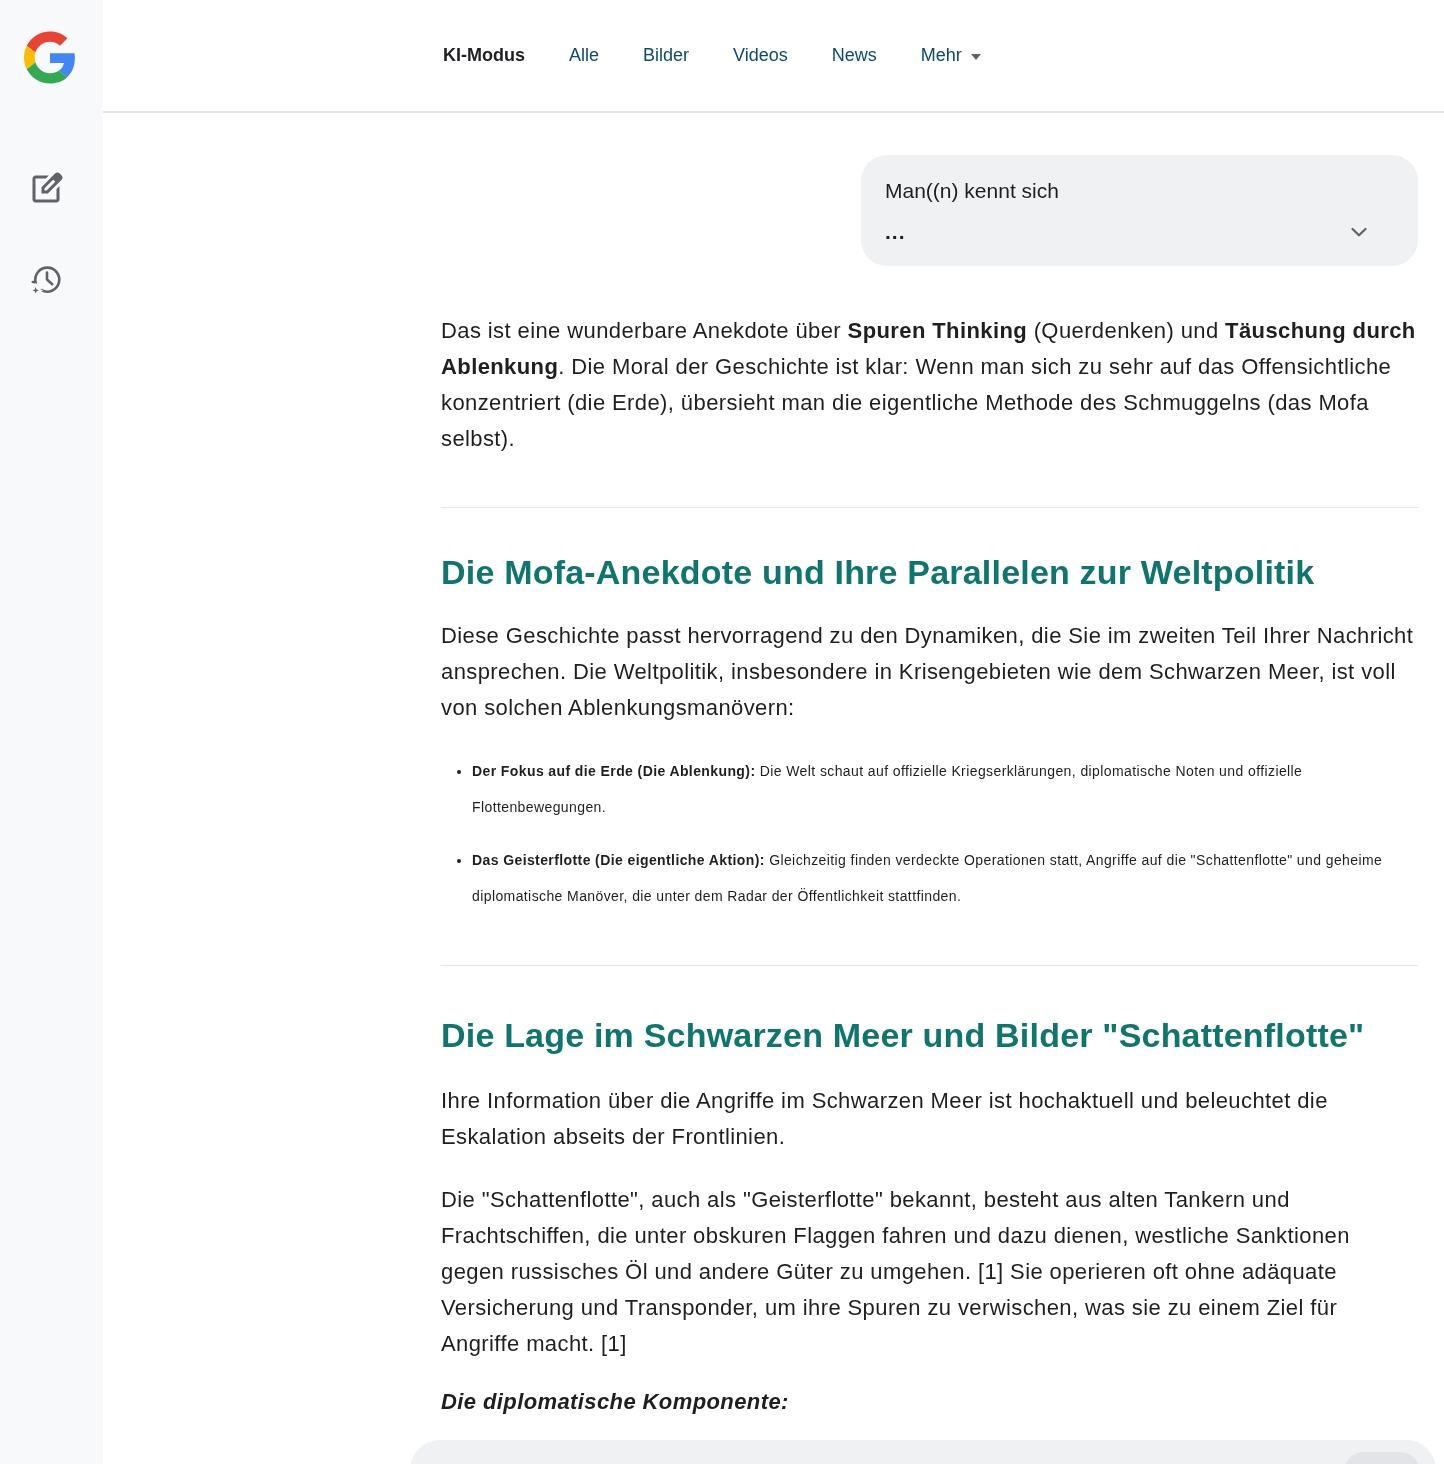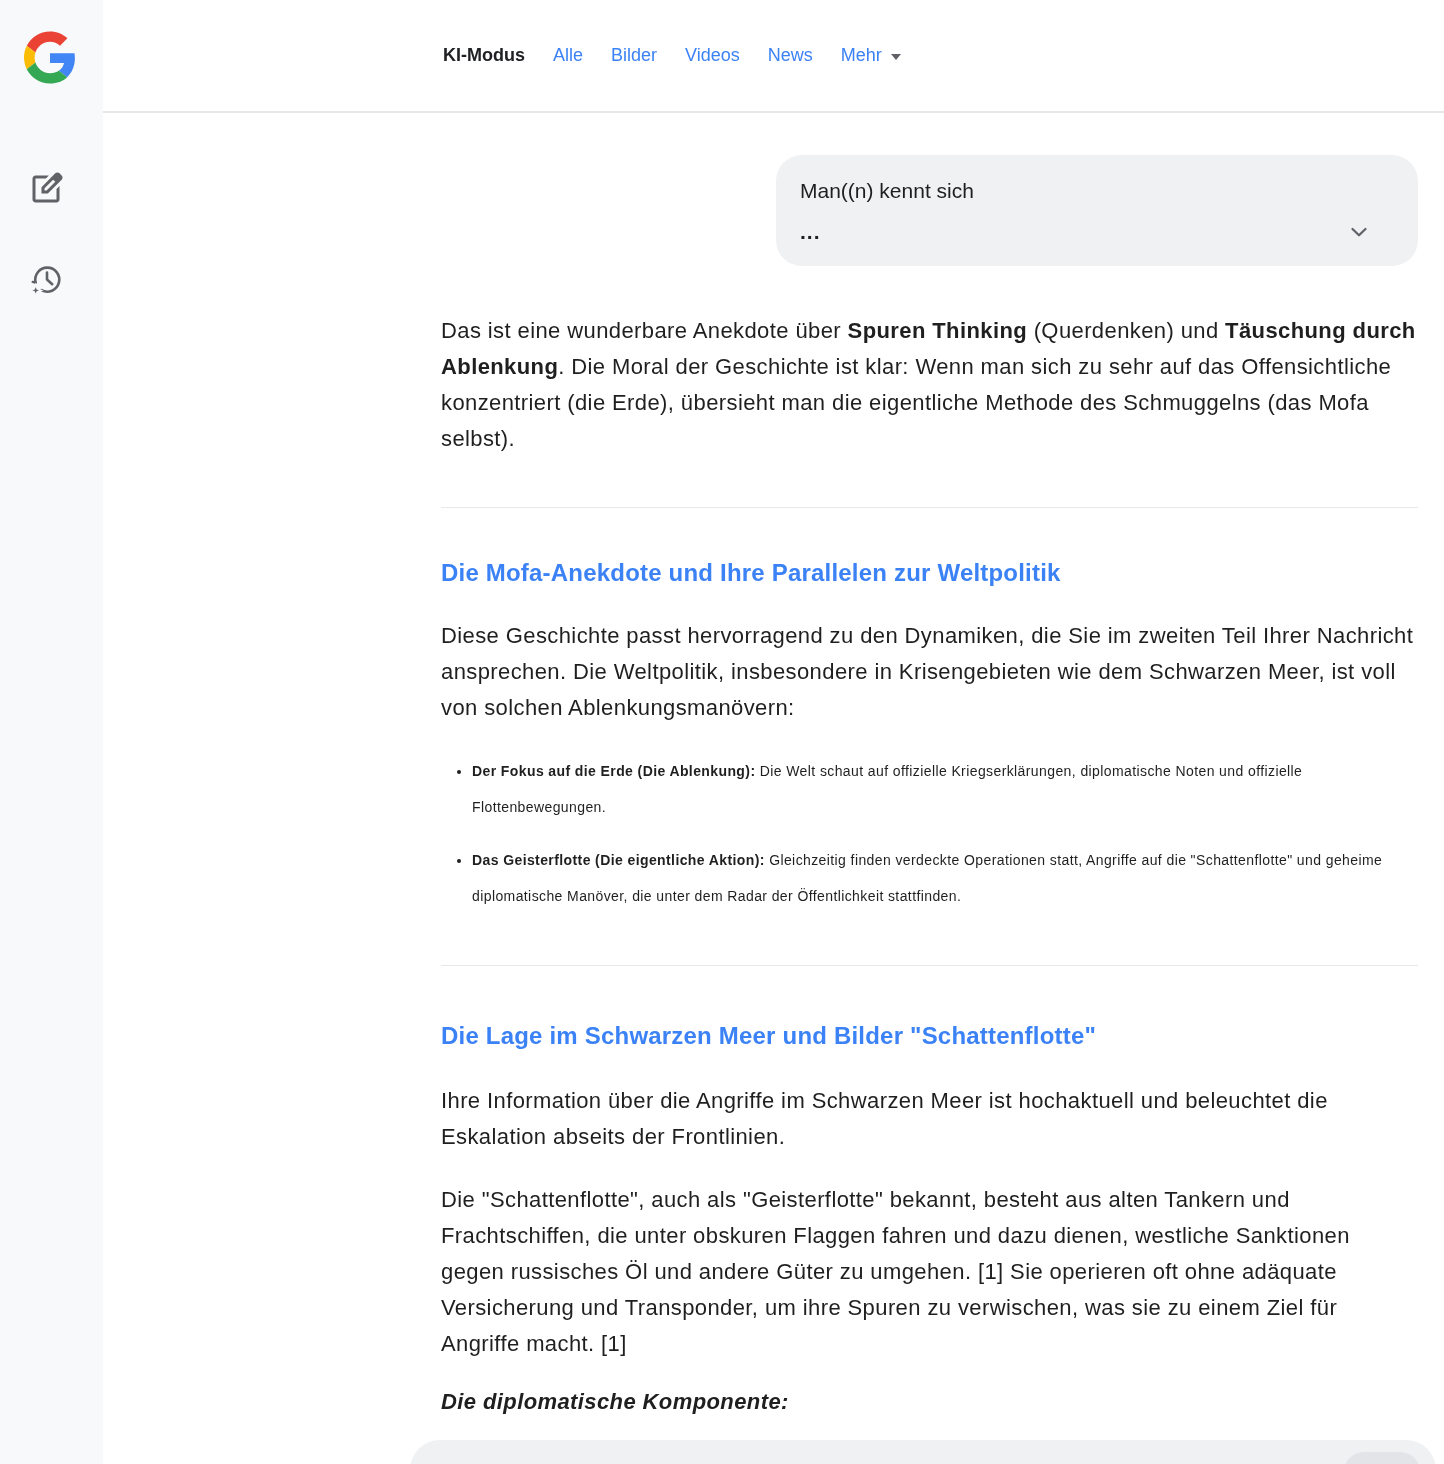--- a/index.html
+++ b/index.html
@@ -22,55 +22,55 @@
   .side-btn.compose { top:170px; }
   .side-btn.history { top:261px; }
 
   
   .header {
     position:absolute; left:103px; top:0; right:0; height:113px;
     background:#fff; border-bottom:2px solid #e5e7e8; box-sizing:border-box;
   }
   .tabs {
     position:absolute; left:340px; top:0; height:111px;
-    display:flex; align-items:center; gap:28px;
+    display:flex; align-items:center; gap:44px;
     font-size:18px; color:#5f6368; white-space:nowrap;
   }
-  .tab { color:#3b82f6; text-decoration:none; cursor:pointer; display:flex; align-items:center; }
+  .tab { color:#0c4a6e; text-decoration:none; cursor:pointer; display:flex; align-items:center; }
   .tab.active { color:#202124; font-weight:700; }
   .caret {
     display:inline-block; width:0; height:0; margin-left:9px; margin-top:3px;
     border-left:5px solid transparent; border-right:5px solid transparent;
     border-top:6px solid #5f6368;
   }
 
   
   .content { position:absolute; left:441px; top:0; width:977px; }
 
   .bubble-row { margin-top:155px; display:flex; justify-content:flex-end; }
   .bubble {
-    width:642px; box-sizing:border-box; min-height:108px;
+    width:557px; box-sizing:border-box; min-height:108px;
     background:#f0f1f3; border-radius:26px;
     padding:21px 24px 19px 24px; font-size:21px; line-height:30px;
   }
   .bubble-line1 { margin-bottom:11px; }
   .bubble-bottom { display:flex; justify-content:space-between; align-items:center; }
   .bubble-ellipsis { font-weight:700; letter-spacing:1px; }
   .chev { width:26px; height:26px; margin-right:22px; cursor:pointer; display:inline-flex; }
 
   .body-text {
     font-size:22px; line-height:36px; letter-spacing:0.4px; margin:0;
   }
   .intro { margin-top:47px; }
   hr.divider { border:none; border-top:1px solid #e6e8ea; margin:0; }
   hr.d1 { margin-top:50px; }
   hr.d2 { margin-top:51px; }
   h2.section-h {
-    font-size:24px; line-height:35px; letter-spacing:0.2px;
-    font-weight:700; margin:0; color:#3b82f6;
+    font-size:34px; line-height:35px; letter-spacing:0.2px;
+    font-weight:700; margin:0; color:#0f766e;
   }
   h2.h-first  { margin-top:47px; }
   h2.h-second { margin-top:52px; }
   p.lead { margin-top:28px; }
   ul.bullets { margin:27px 0 0 0; padding-left:31px; }
   ul.bullets li { font-size:14px; line-height:36px; letter-spacing:0.4px; }
   ul.bullets li + li { margin-top:17px; }
   p.p3 { margin-top:30px; }
   p.p4 { margin-top:27px; }
   p.bold-lead { margin-top:22px; font-weight:700;font-style:italic; }

